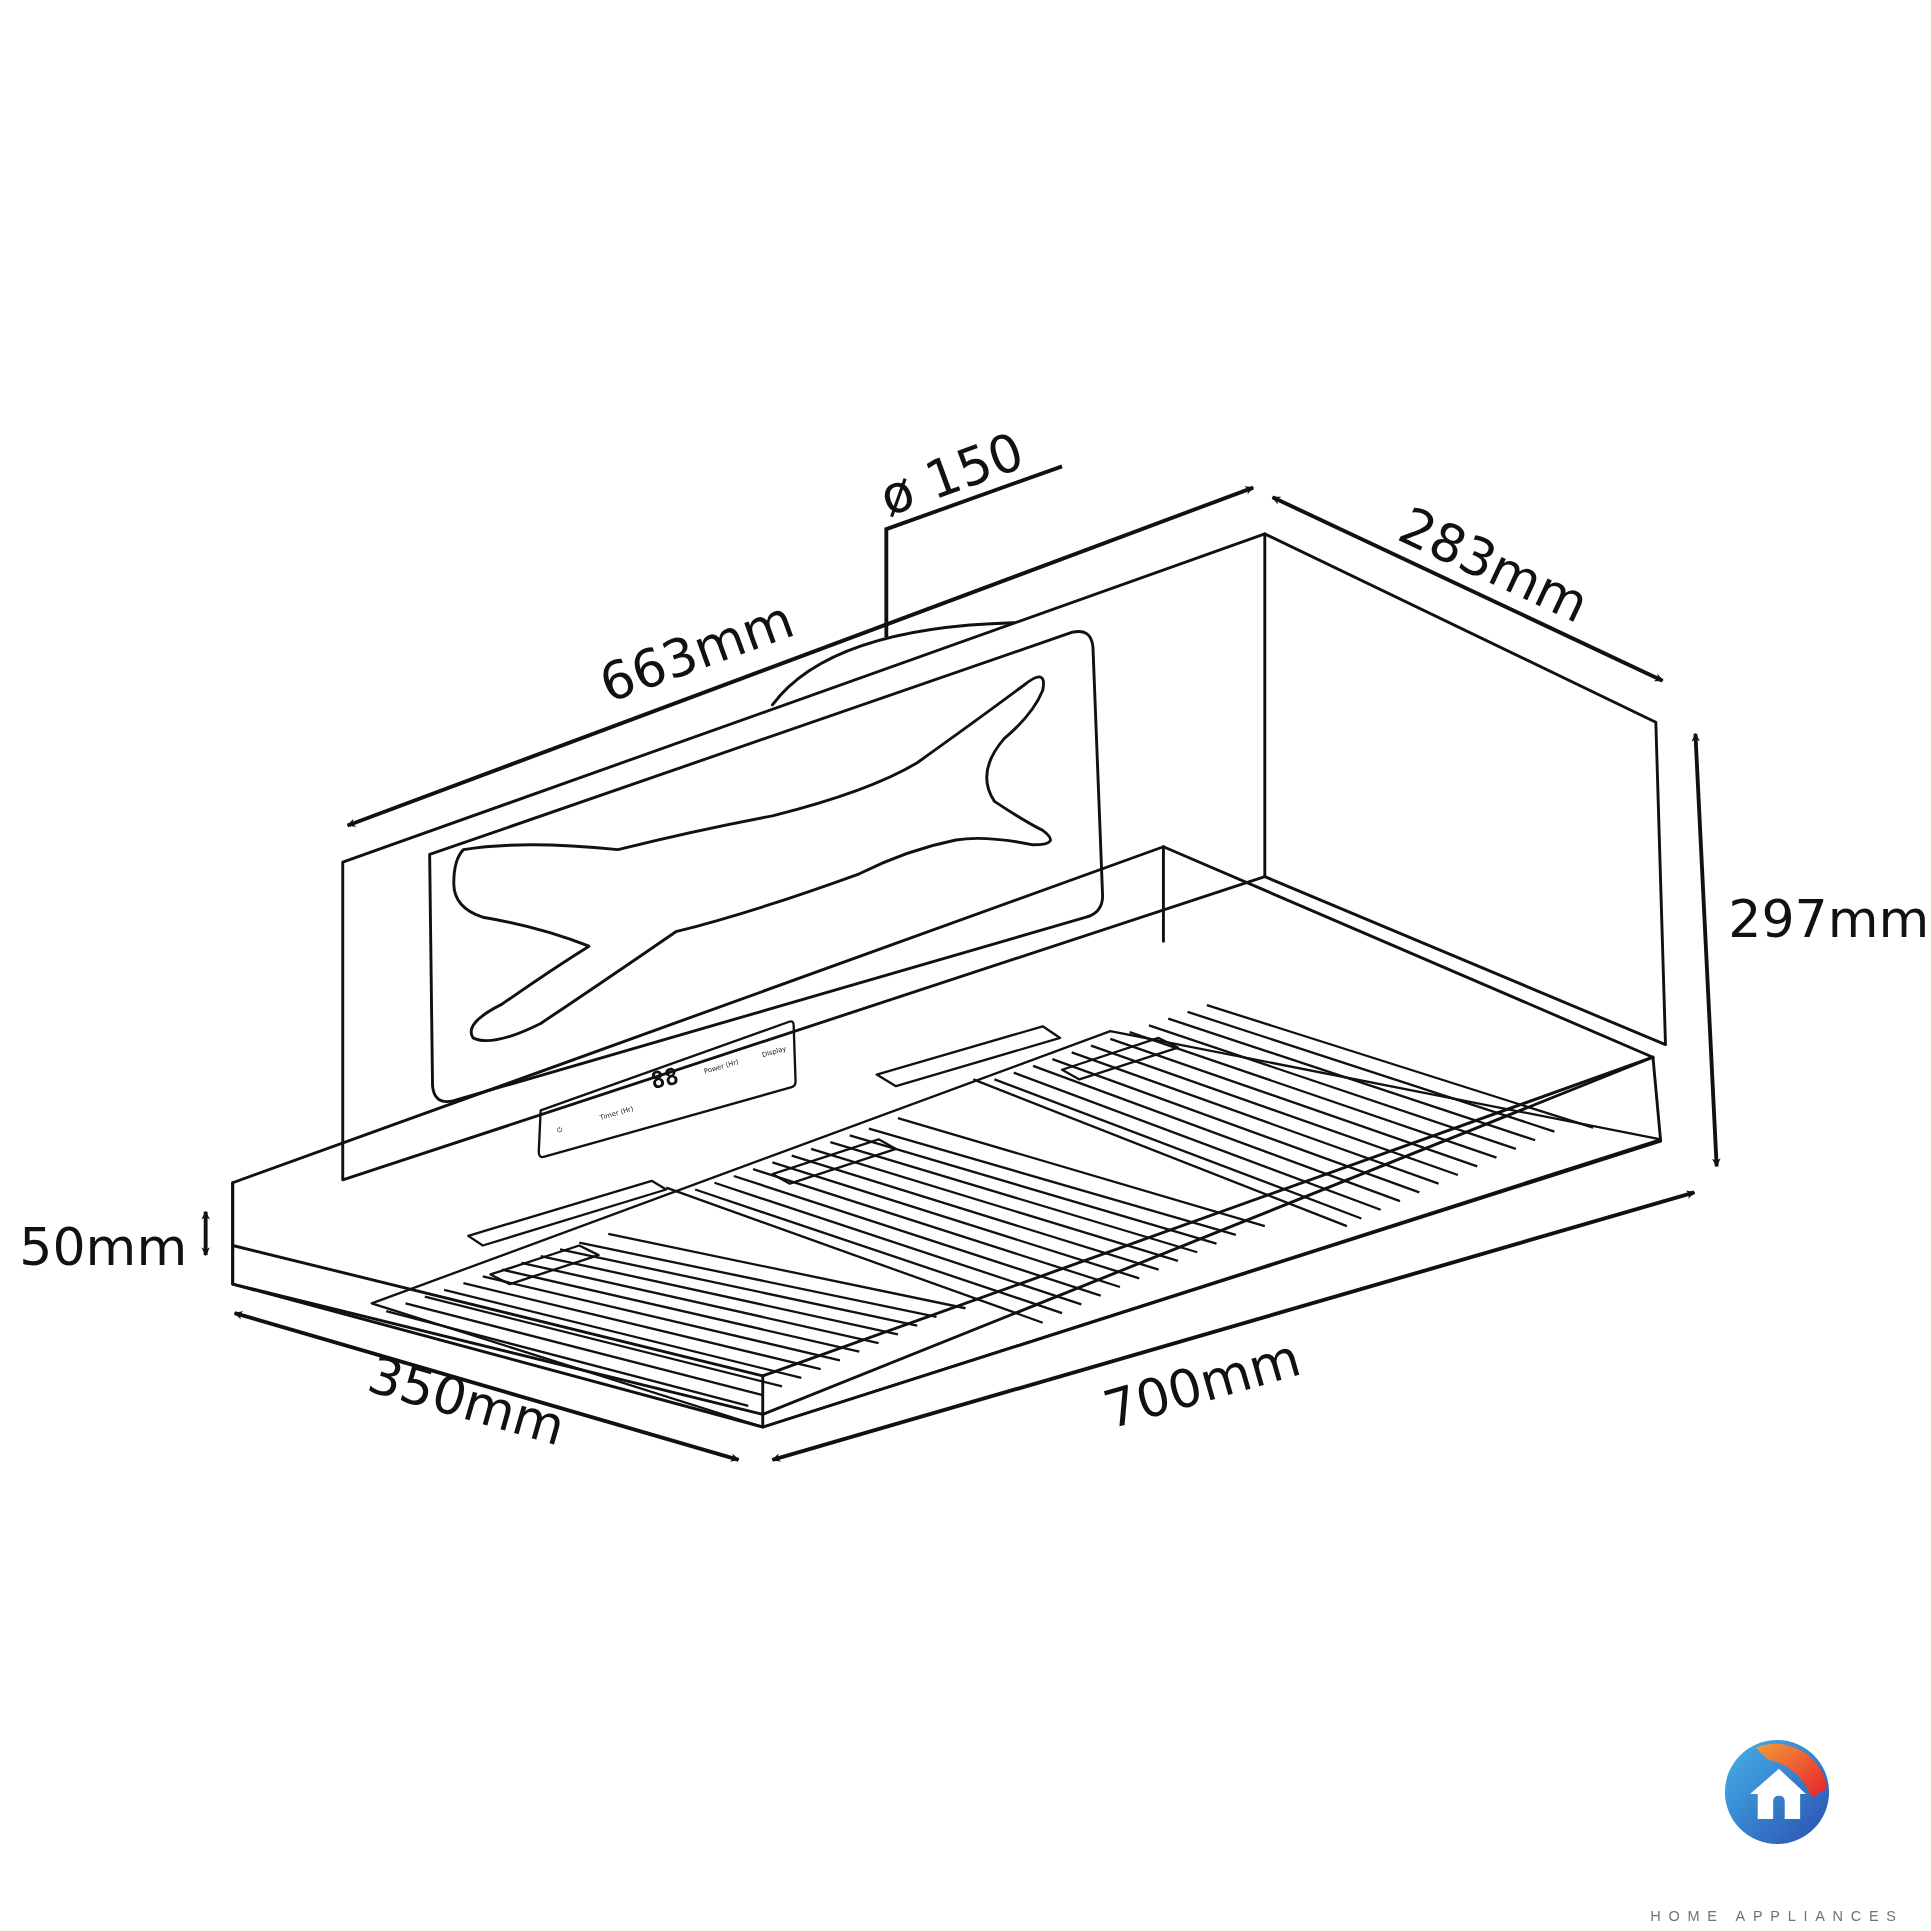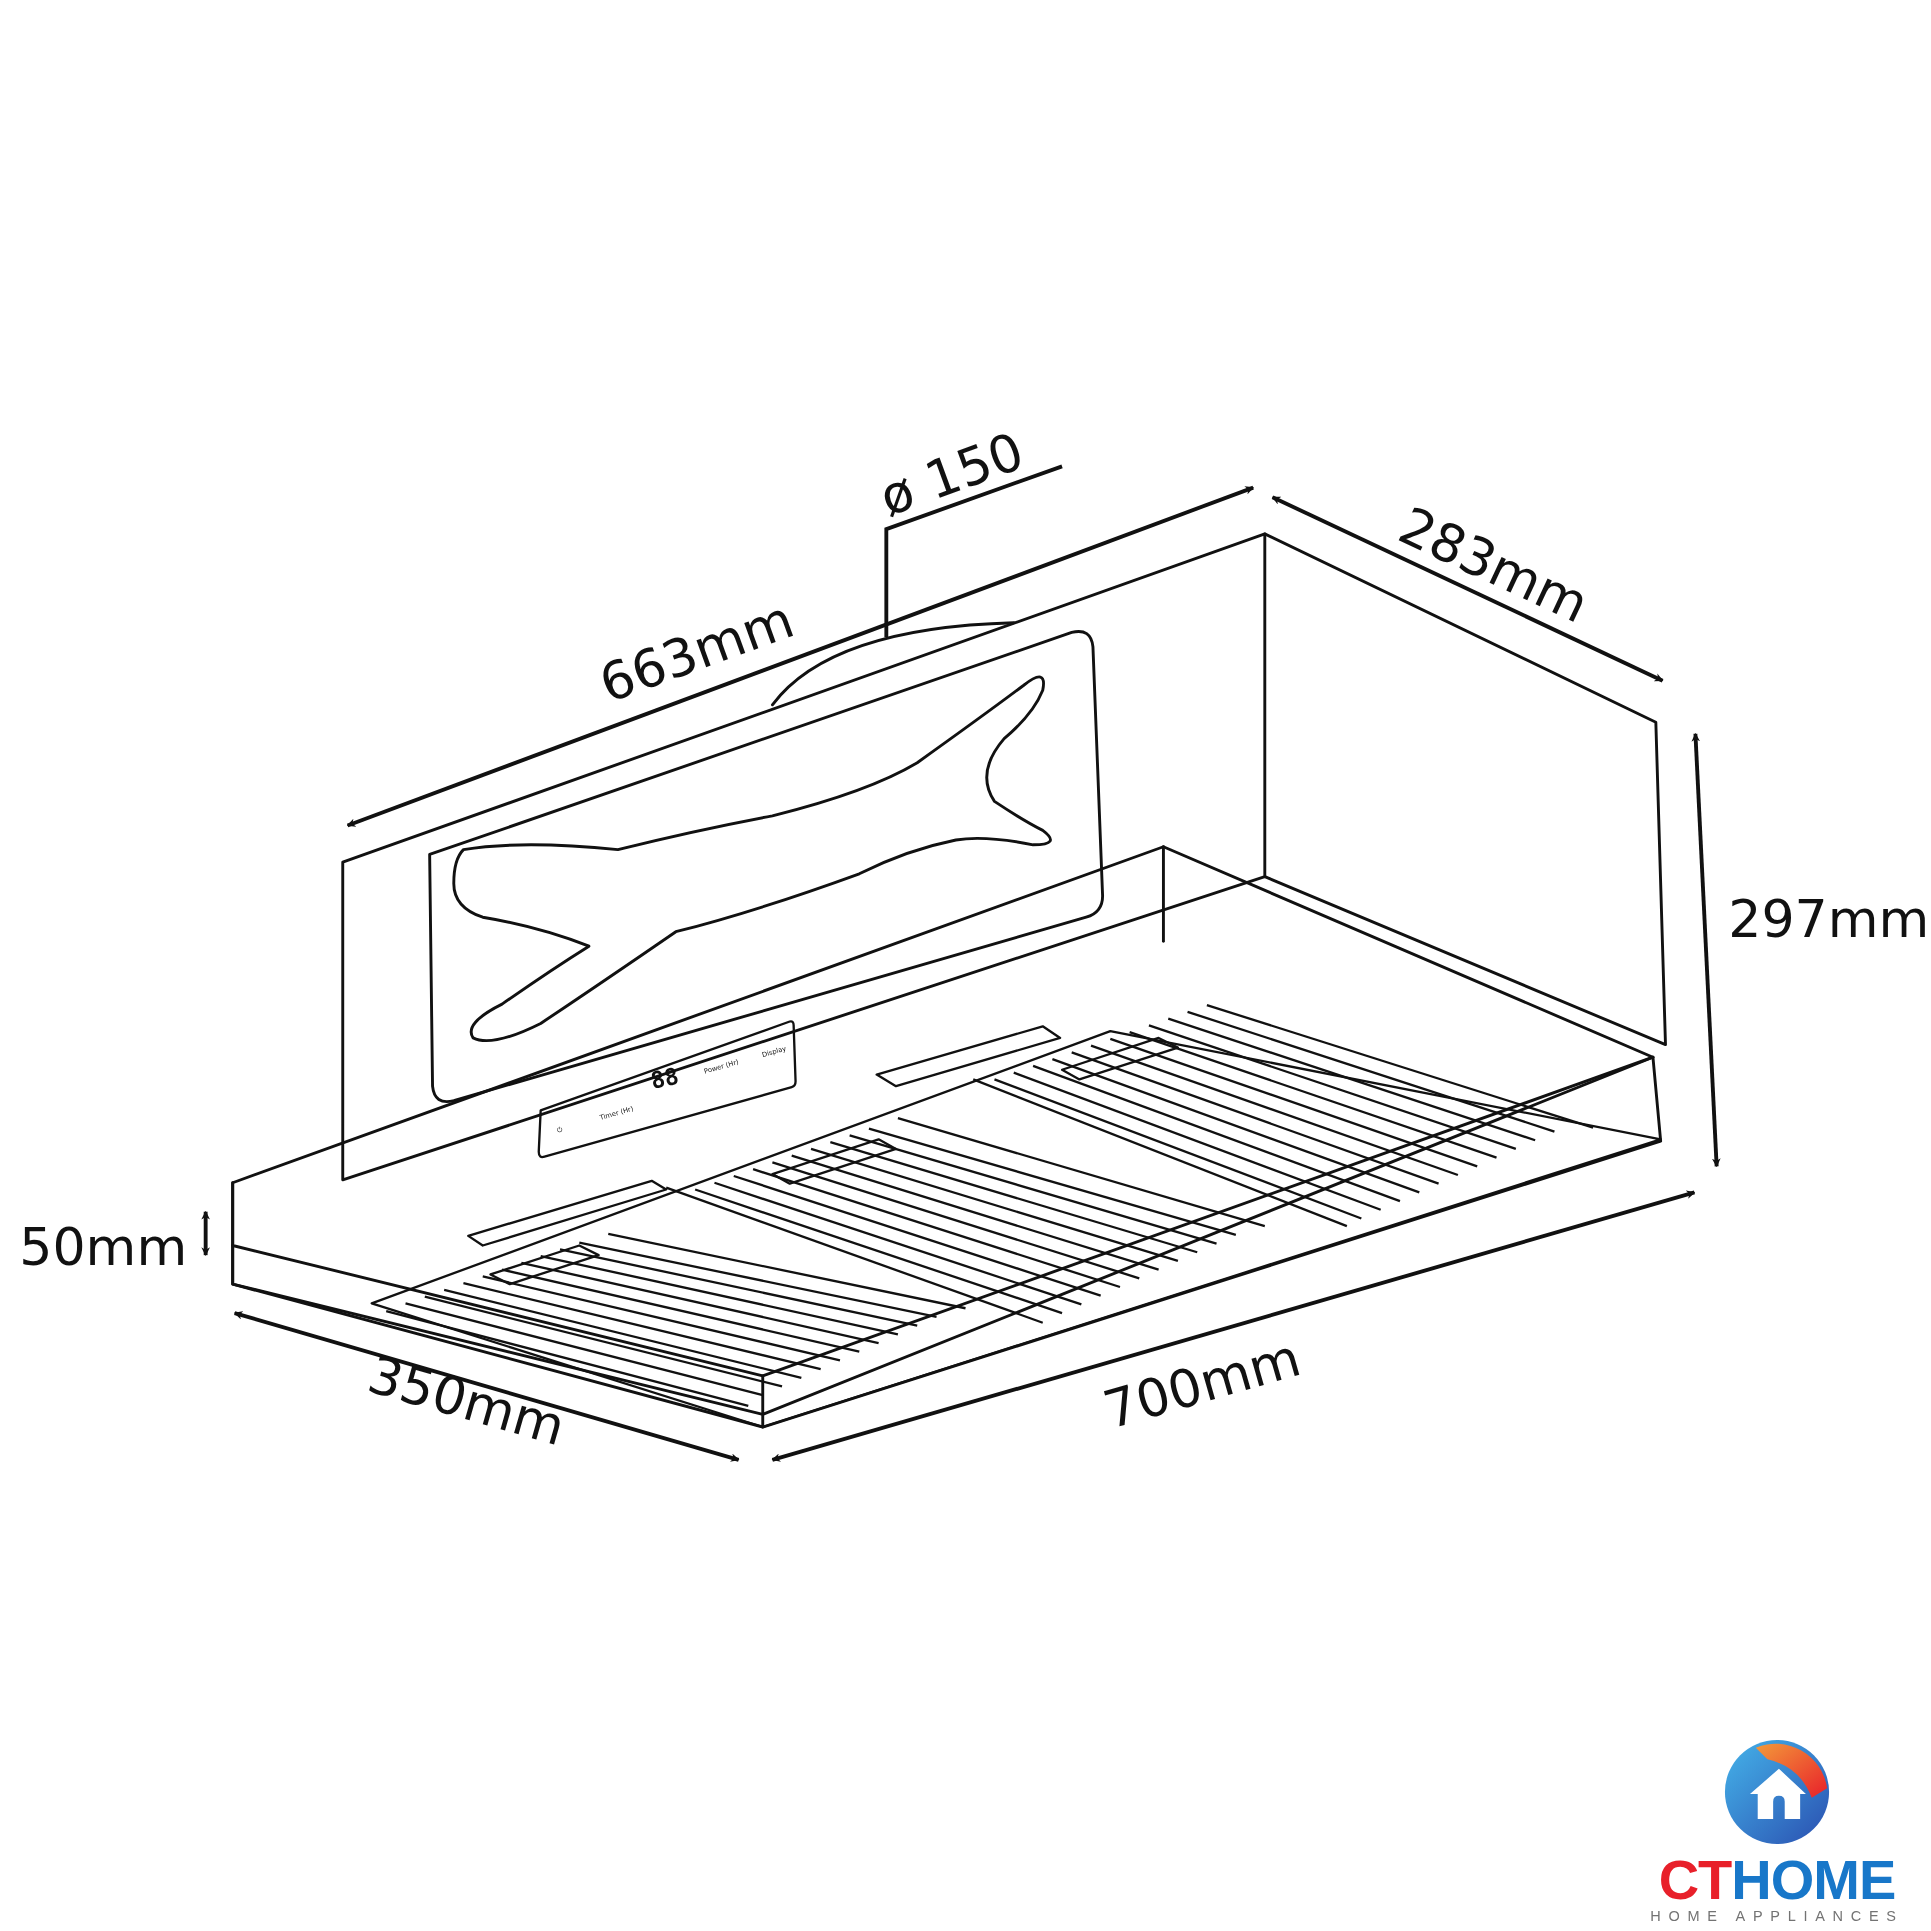--- a/index.html
+++ b/index.html
@@ -137,18 +137,15 @@
       </linearGradient>
       <linearGradient id="gBlue" x1="0" y1="0" x2="1" y2="1">
         <stop offset="0" stop-color="#45b4ea"></stop>
         <stop offset="1" stop-color="#2a4fb0"></stop>
       </linearGradient>
     </defs>
     <circle cx="56" cy="56" r="54" fill="url(#gBlue)"></circle>
     <path d="M34,10 A54,54 0 0 1 108,52 L92,62 Q80,30 46,22 Z" fill="url(#gRed)"></path>
     <path d="M28,58 L58,32 L86,58 L80,58 L80,84 L64,84 L64,66 Q64,60 58,60 Q52,60 52,66 L52,84 L36,84 L36,58 Z" fill="#ffffff"></path>
   </svg>
-  <div class="logo-word">
-    <span class="ct">CT</span><span class="home">HOME</span>
-  </div>
   <div class="logo-tag">HOME APPLIANCES</div>
 </div>
 
 
 </body></html>

